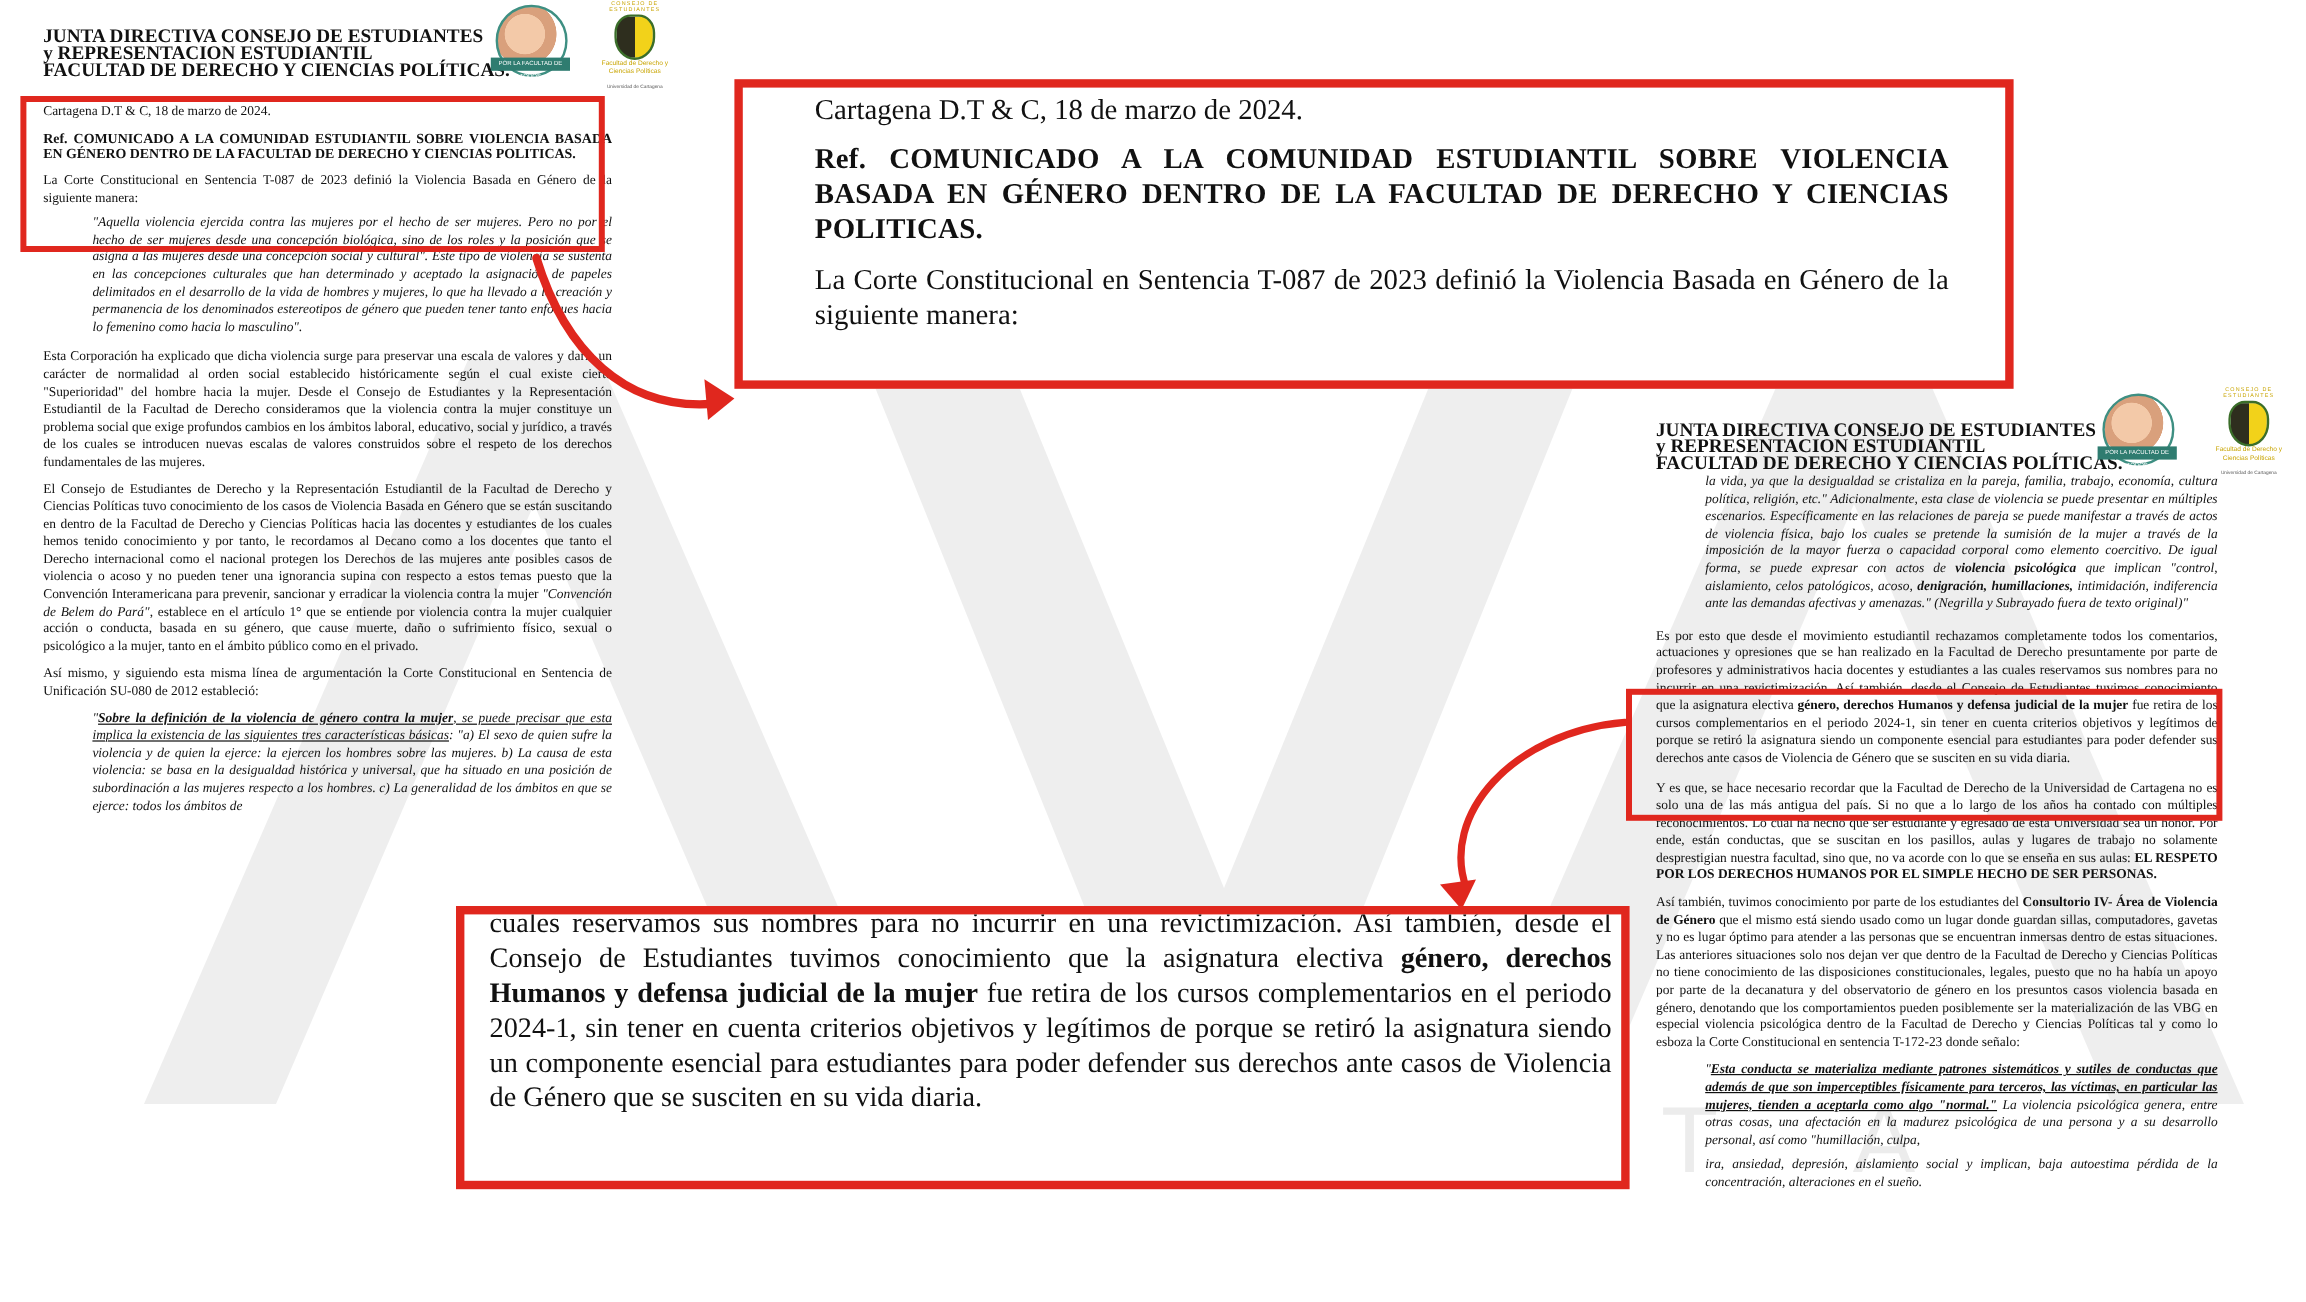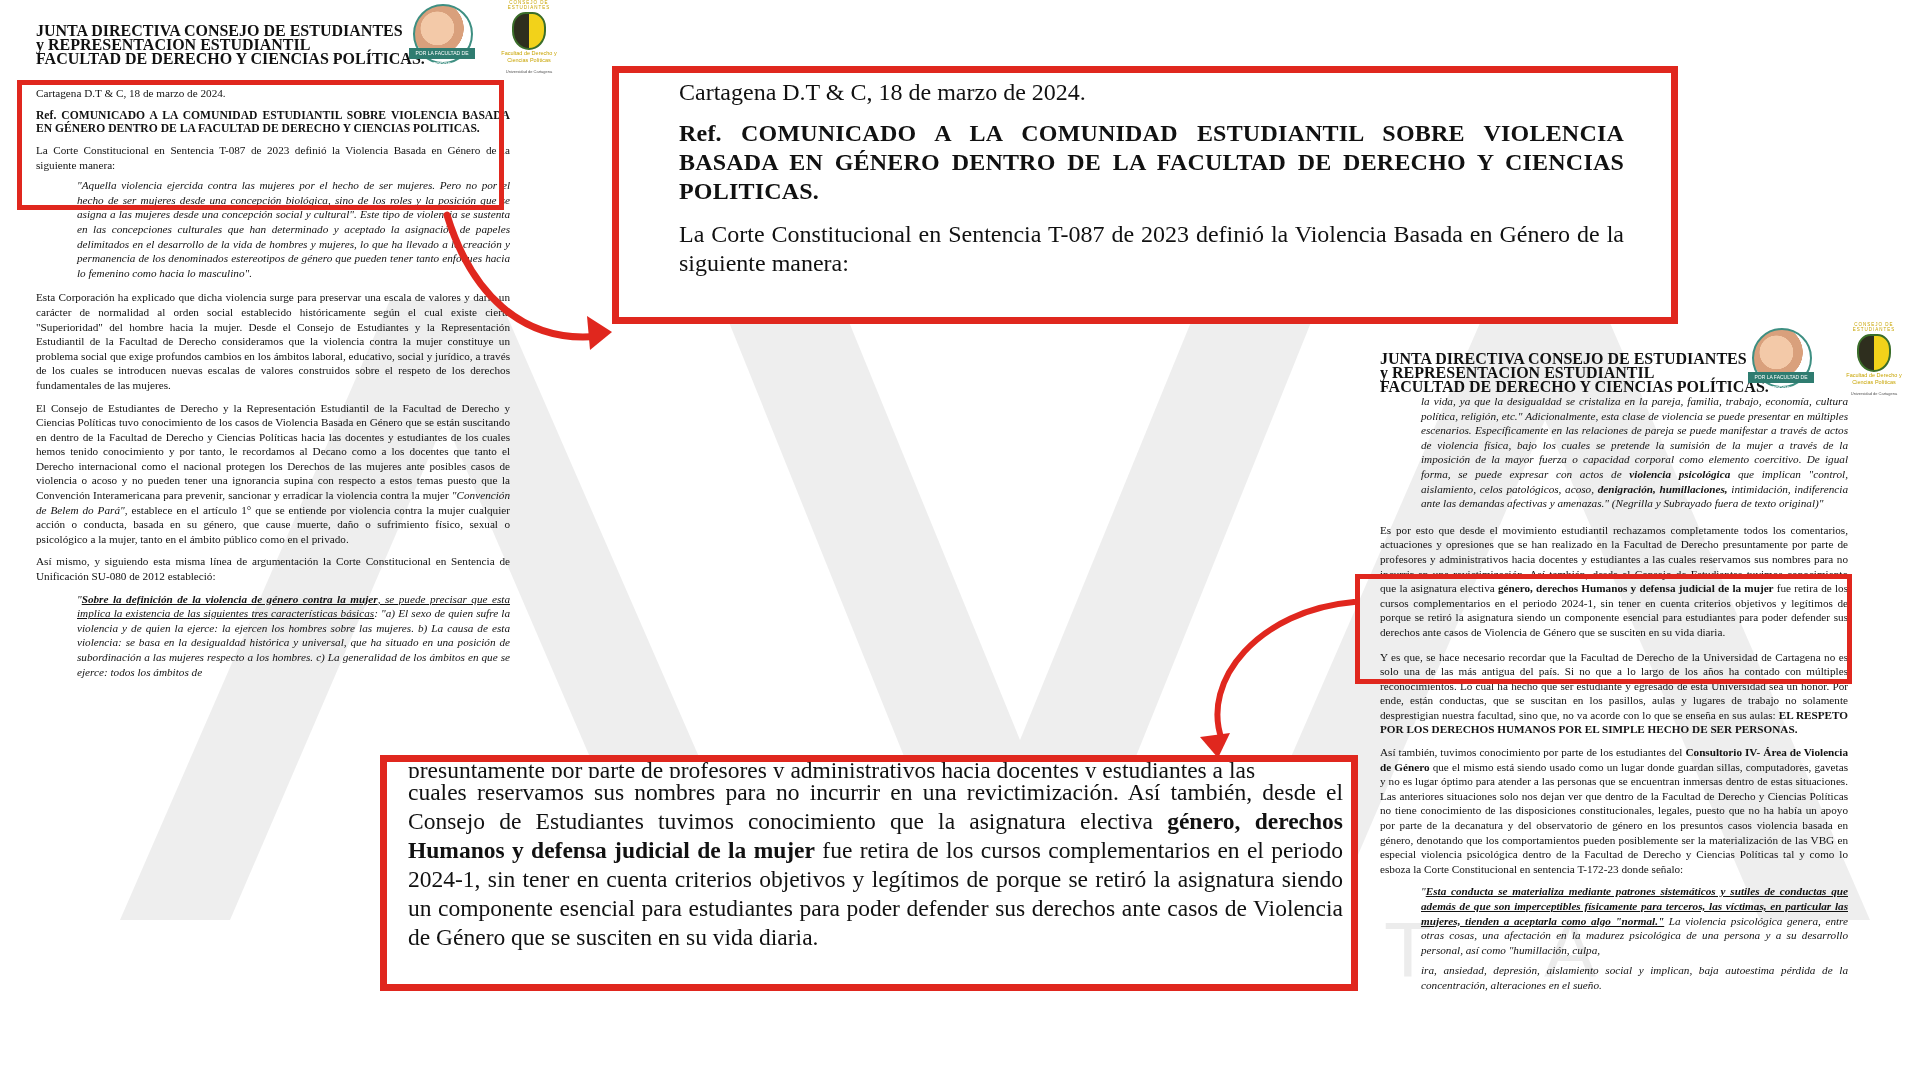--- a/index.html
+++ b/index.html
@@ -137,21 +137,20 @@
 <div class="zoom1">
   <div class="inner">
     <p class="date">Cartagena D.T &amp; C, 18 de marzo de 2024.</p>
     <p class="ref">Ref. COMUNICADO A LA COMUNIDAD ESTUDIANTIL SOBRE VIOLENCIA BASADA EN GÉNERO DENTRO DE LA FACULTAD DE DERECHO Y CIENCIAS POLITICAS.</p>
     <p class="body">La Corte Constitucional en Sentencia T-087 de 2023 definió la Violencia Basada en Género de la siguiente manera:</p>
   </div>
 </div>
 
 <div class="zoom2">
   <div class="inner">
-    <p style="height:22px; overflow:hidden;">presuntamente por parte de profesores y administrativos hacia docentes y estudiantes a las</p>
     <p><span>cuales reservamos sus nombres para no incurrir en una revictimización. Así también, desde el Consejo de Estudiantes tuvimos conocimiento que la asignatura electiva </span><b>género, derechos Humanos y defensa judicial de la mujer</b><span> fue retira de los cursos complementarios en el periodo 2024-1, sin tener en cuenta criterios objetivos y legítimos de porque se retiró la asignatura siendo un componente esencial para estudiantes para poder defender sus derechos ante casos de Violencia de Género que se susciten en su vida diaria.</span></p>
   </div>
 </div>
 
 <svg class="arrows" width="1922" height="1085" viewBox="0 0 1922 1085">
   <g fill="none" stroke="#e0271e" stroke-width="7" stroke-linecap="round">
     <path d="M447 215 C 470 290, 520 345, 600 336"></path>
   </g>
   <polygon points="587,316 612,332 590,350" fill="#e0271e"></polygon>
   <g fill="none" stroke="#e0271e" stroke-width="6" stroke-linecap="round">

